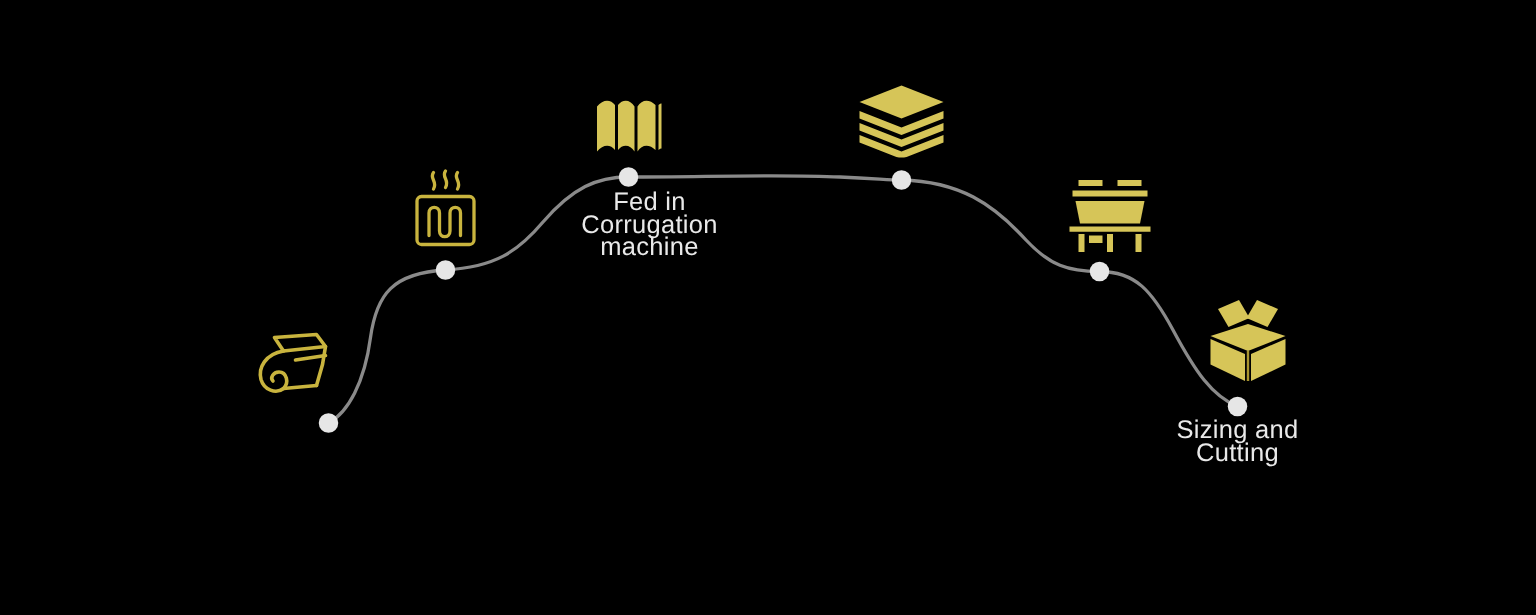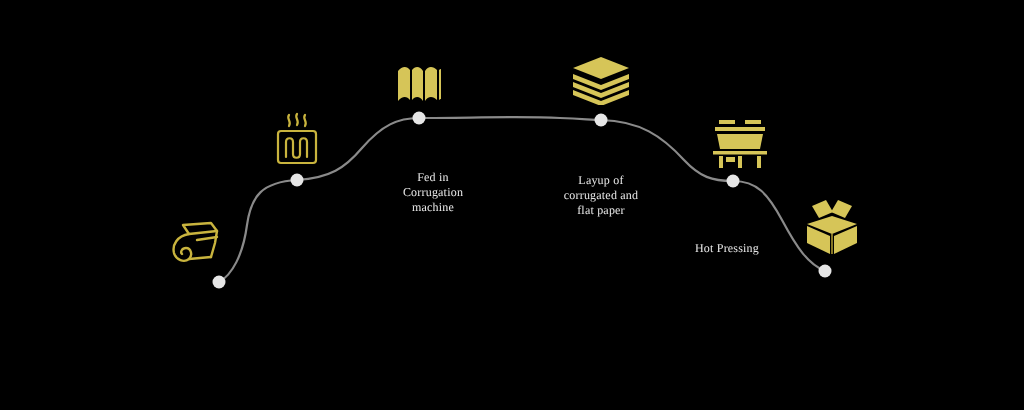--- a/index.html
+++ b/index.html
@@ -33,27 +33,26 @@
     width: 170px;
   }
   .node-icon {
     display: block;
     margin: 0 auto;
     line-height: 0;
   }
   .node-label {
     display: block;
     color: #e9e9e9;
-    font-size: 12px;
+    font-size: 17px;
     line-height: 15px;
     letter-spacing: 0.2px;
     white-space: pre-line;
-    font-family: Liberation Serif, serif;
+    font-family: Liberation Sans, sans-serif;
     text-rendering: geometricPrecision;
-    margin-top: 43px;
   }
 </style>
 </head>
 <body>
 
 <div id="stage">
 
   <svg id="flow-svg" viewBox="0 0 1024 410">
 
     <path d="M 219 282
@@ -109,55 +108,51 @@
     <svg width="48" height="48" viewBox="0 0 48 48">
       <g fill="#d6c558">
         <path d="M3 10 C 7 5, 12 5, 15 9 L15 39 C 12 35, 7 35, 3 40 Z"></path>
         <path d="M17 9 C 20 5, 25 5, 28 10 L28 40 C 25 35, 20 35, 17 39 Z"></path>
         <path d="M30 10 C 33 5, 38 5, 42 9 L42 39 C 38 35, 33 35, 30 40 Z"></path>
         <path d="M44 9 C 45 8, 45.5 8, 46 8 L46 38 C 45.5 38, 45 38, 44 39 Z"></path>
       </g>
     </svg>
   </div>
 
-  <div class="node" style="left:601px; top:130px;">
-    <span class="node-label">Layup of
-corrugated and
-flat paper</span>
-  </div>
   <div style="position:absolute; left:601px; top:80px; transform:translate(-50%,-50%);" class="node-icon">
     <svg width="60" height="50" viewBox="0 0 60 50">
       <g fill="#d6c558">
         <path d="M30 2 L58 13 L30 24 L2 13 Z"></path>
         <path d="M2 19 L30 30 L58 19 L58 24 L30 35 L2 24 Z"></path>
         <path d="M2 27 L30 38 L58 27 L58 32 L30 43 L2 32 Z"></path>
         <path d="M2 35 L30 46 L58 35 L58 40 L30 51 L2 40 Z"></path>
       </g>
     </svg>
   </div>
 
-  <div class="node" style="left:727px; top:198px;">
-    <span class="node-label">Hot Pressing</span>
-  </div>
   <div style="position:absolute; left:740px; top:143px; transform:translate(-50%,-50%);" class="node-icon">
     <svg width="62" height="50" viewBox="0 0 62 50">
       <g fill="#d6c558">
         <rect x="10" y="2" width="16" height="4"></rect>
         <rect x="36" y="2" width="16" height="4"></rect>
         <rect x="6" y="9" width="50" height="4"></rect>
         <path d="M8 16 L54 16 L51 31 L11 31 Z"></path>
         <rect x="4" y="33" width="54" height="3.5"></rect>
         <rect x="10" y="38" width="4" height="12"></rect>
         <rect x="29" y="38" width="4" height="12"></rect>
         <rect x="48" y="38" width="4" height="12"></rect>
         <rect x="17" y="39" width="9" height="5"></rect>
       </g>
     </svg>
   </div>
 
+  <div class="node" style="left:825px; top:279px;">
+    <span class="node-label">Sizing and
+Cutting</span>
+  </div>
   <div style="position:absolute; left:832px; top:227px; transform:translate(-50%,-50%);" class="node-icon">
     <svg width="64" height="62" viewBox="0 0 64 62">
       <g fill="#d6c558">
         <path d="M12 10 L26 4 L33 16 L19 22 Z"></path>
         <path d="M52 10 L38 4 L31 16 L45 22 Z"></path>
         <path d="M32 20 L7 28 L32 38 L57 28 Z"></path>
         <path d="M7 30 L30 40 L30 58 L7 47 Z"></path>
         <path d="M57 30 L34 40 L34 58 L57 47 Z"></path>
       </g>
       <path d="M32 38 L32 58" stroke="#a8942f" stroke-width="1.6" fill="none"></path>

